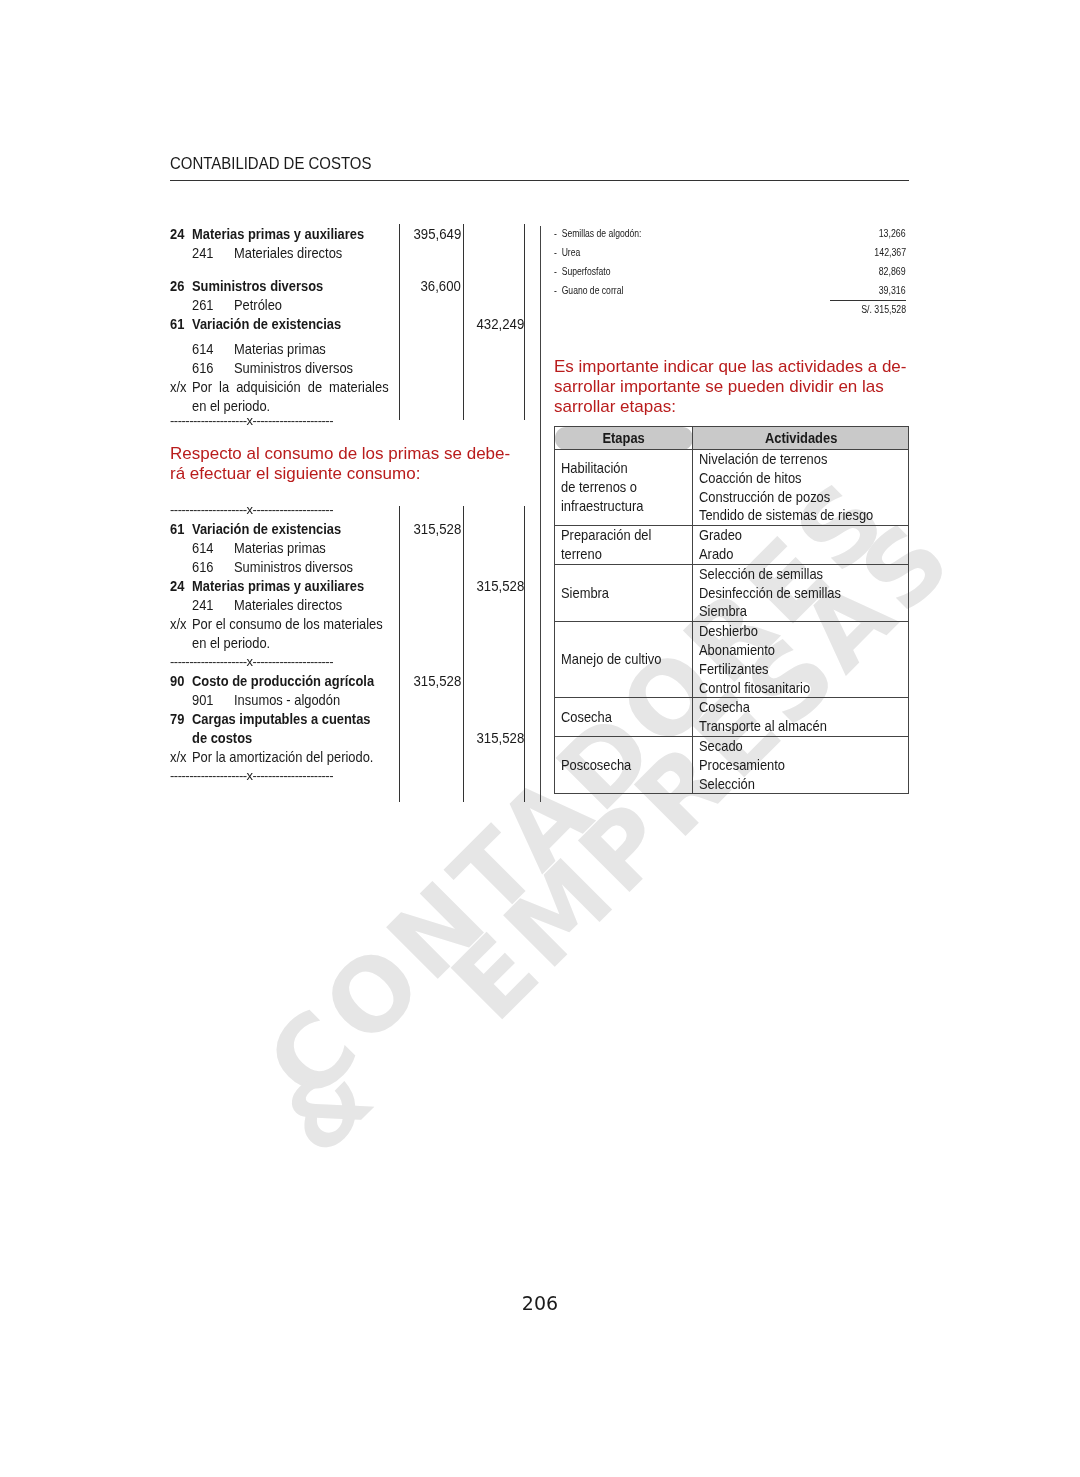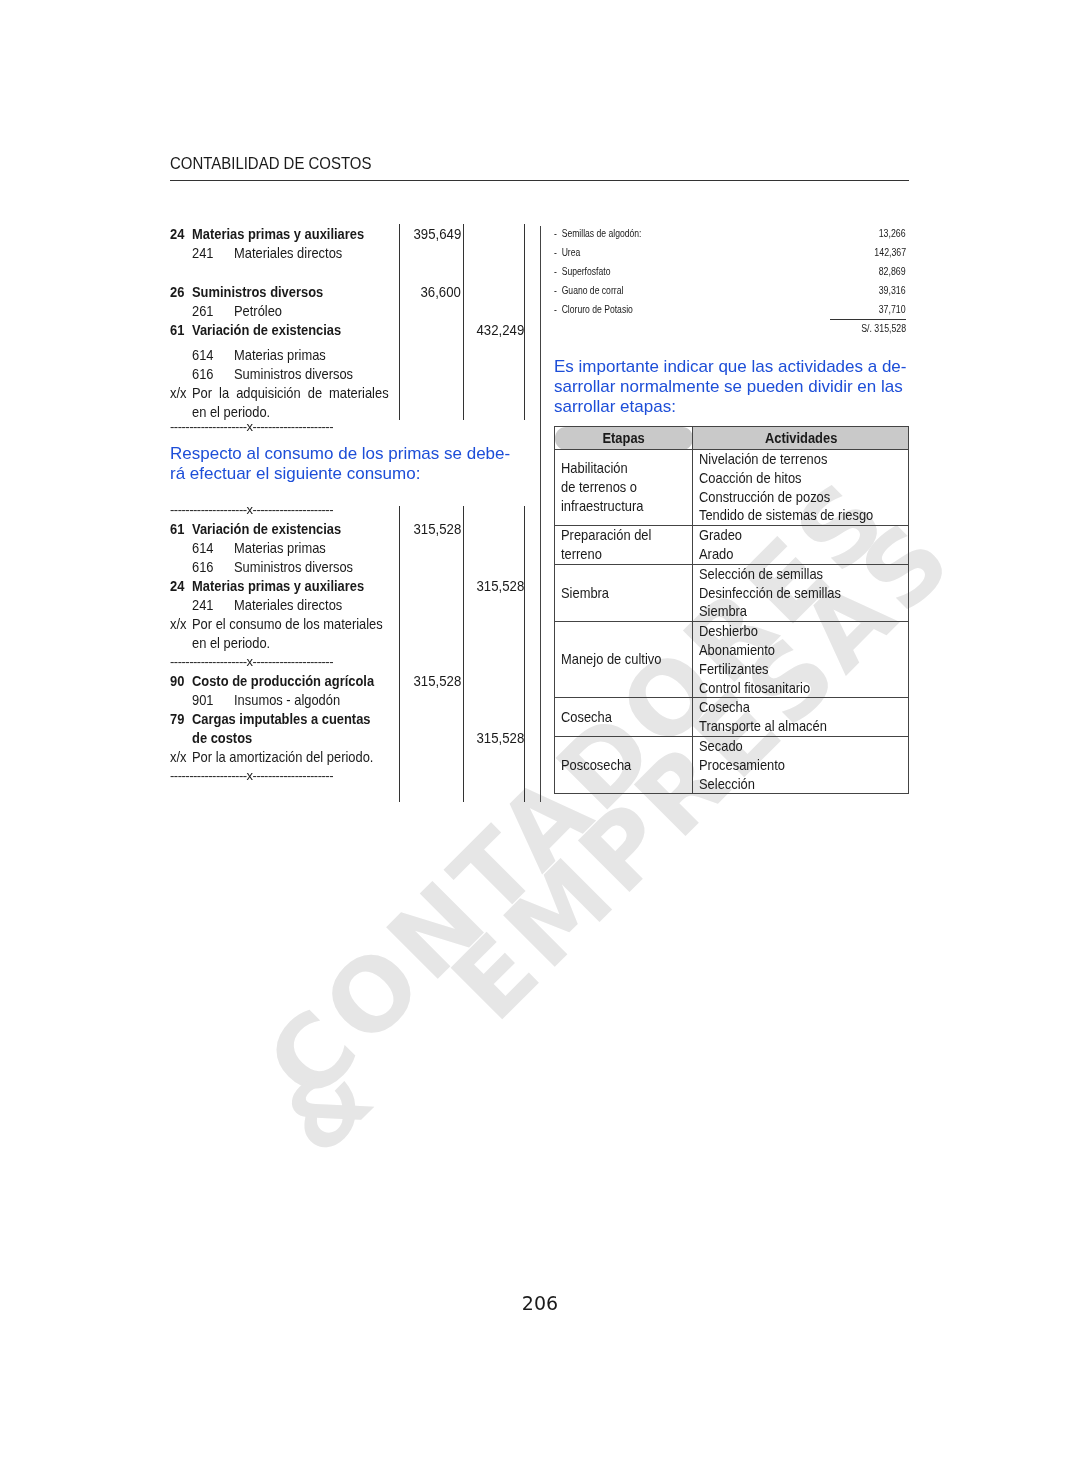--- a/index.html
+++ b/index.html
@@ -29,21 +29,21 @@
   .row .txt.b { font-weight: bold; }
   .row .ind { left: 22px; }
   .row .ind2 { left: 64px; }
   .row .num { position: absolute; transform: scaleX(0.88); transform-origin: right center; text-align: right; }
   .row .debit { right: 65px; }
   .row .credit { right: 2px; }
   .sep { position: absolute; left: 0; letter-spacing: -0.5px; font-size: 13px; transform: scaleX(1.0); color:#222; }
 
   .col-divider { position: absolute; left: 540px; border-left: 1.3px solid #444; }
 
-  .para { position: absolute; font-size: 17px; line-height: 20px; color: #1d4ed8; }
+  .para { position: absolute; font-size: 17px; line-height: 20px; color: #b91c1c; }
 
   
   .mat-list { position: absolute; left: 554px; top: 224px; width: 352px; font-size: 10px; line-height: 19px; }
   .mat-row { position: relative; height: 19px; white-space: nowrap; }
   .mat-row .lbl { position: absolute; left: 0; transform: scaleX(0.86); transform-origin: left center; }
   .mat-row .val { position: absolute; right: 0; transform: scaleX(0.88); transform-origin: right center; }
   .total-rule { position: absolute; right: 0; width: 76px; border-top: 1.2px solid #333; }
 
   
   .stages { position: absolute; left: 554px; top: 426px; width: 355px; border-collapse: collapse;
@@ -77,21 +77,21 @@
 
     <div class="row">
       <span class="txt b">24</span>
       <span class="txt b ind">Materias primas y auxiliares</span>
       <span class="num debit">395,649</span>
     </div>
     <div class="row">
       <span class="txt ind">241</span>
       <span class="txt ind2">Materiales directos</span>
     </div>
-    <div class="row" style="margin-top:20px;">
+    <div class="row" style="margin-top:14px;">
       <span class="txt b">26</span>
       <span class="txt b ind">Suministros diversos</span>
       <span class="num debit">36,600</span>
     </div>
     <div class="row">
       <span class="txt ind">261</span>
       <span class="txt ind2">Petróleo</span>
     </div>
     <div class="row">
       <span class="txt b">61</span>
@@ -201,33 +201,29 @@
       <span class="val">142,367</span>
     </div>
     <div class="mat-row">
       <span class="lbl"><span>-</span>&nbsp;&nbsp;<span>Superfosfato</span></span>
       <span class="val">82,869</span>
     </div>
     <div class="mat-row">
       <span class="lbl"><span>-</span>&nbsp;&nbsp;<span>Guano de corral</span></span>
       <span class="val">39,316</span>
     </div>
-    <div class="mat-row">
-      <span class="lbl"><span>-</span>&nbsp;&nbsp;<span>Cloruro de Potasio</span></span>
-      <span class="val">37,710</span>
-    </div>
     <div class="mat-row" style="border-top:0;">
       <div class="total-rule" style="top:0;"></div>
       <span class="val">S/. 315,528</span>
     </div>
   </div>
 
   <div class="para" style="left:554px; top:357px; width:360px;">
     <div>Es importante indicar que las actividades a de-</div>
-    <div>sarrollar normalmente se pueden dividir en las</div>
+    <div>sarrollar importante se pueden dividir en las</div>
     <div>sarrollar etapas:</div>
   </div>
 
   <table class="stages">
     <thead>
       <tr>
         <th class="c1"><span class="sq">Etapas</span></th>
         <th><span class="sq">Actividades</span></th>
       </tr>
     </thead>

